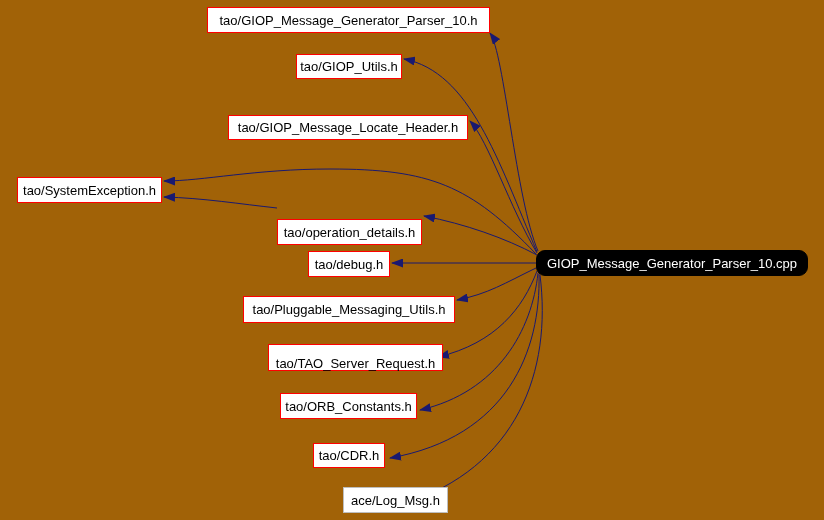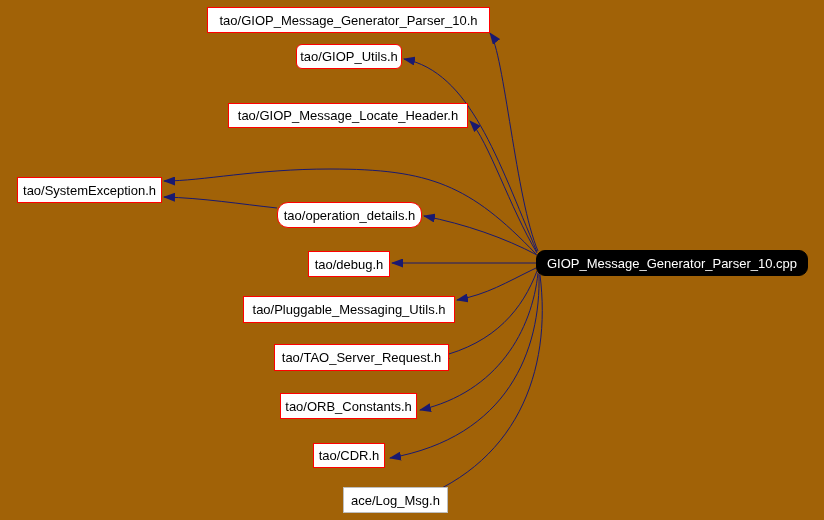--- a/index.html
+++ b/index.html
@@ -52,39 +52,39 @@
         <path d="M537,271 C523,308 496,343 438,357" fill="none" stroke="#191970" stroke-width="1" marker-end="url(#arrowhead)"></path>
         <path d="M538,273 C532,330 498,392 420,410" fill="none" stroke="#191970" stroke-width="1" marker-end="url(#arrowhead)"></path>
         <path d="M539,274 C541,350 508,437 390,458" fill="none" stroke="#191970" stroke-width="1" marker-end="url(#arrowhead)"></path>
         <path d="M540,275 C552,370 518,468 403,504" fill="none" stroke="#191970" stroke-width="1" marker-end="url(#arrowhead)"></path>
       </g>
   </svg>
   <div id="node-layer">
       <div class="node clickable" style="left: 207px; top: 7px; width: 283px; height: 26px;">
         <span>tao/GIOP_Message_Generator_Parser_10.h</span>
       </div>
-      <div class="node clickable" style="left: 296px; top: 44px; width: 106px; height: 25px; border-radius: 6px;">
+      <div class="node clickable" style="left: 296px; top: 54px; width: 106px; height: 25px;">
         <span>tao/GIOP_Utils.h</span>
       </div>
-      <div class="node clickable" style="left: 228px; top: 103px; width: 240px; height: 25px; align-items: center;">
+      <div class="node clickable" style="left: 228px; top: 115px; width: 240px; height: 25px; align-items: center;">
         <span>tao/GIOP_Message_Locate_Header.h</span>
       </div>
       <div class="node clickable" style="left: 17px; top: 177px; width: 145px; height: 26px;">
         <span>tao/SystemException.h</span>
       </div>
-      <div class="node clickable" style="left: 277px; top: 202px; width: 145px; height: 26px; border-radius: 11px;">
+      <div class="node clickable" style="left: 277px; top: 219px; width: 145px; height: 26px;">
         <span>tao/operation_details.h</span>
       </div>
       <div class="node clickable" style="left: 308px; top: 251px; width: 82px; height: 26px;">
         <span>tao/debug.h</span>
       </div>
       <div class="node clickable" style="left: 243px; top: 296px; width: 212px; height: 27px;">
         <span>tao/Pluggable_Messaging_Utils.h</span>
       </div>
-      <div class="node clickable" style="left: 274px; top: 344px; width: 175px; height: 27px;">
+      <div class="node clickable" style="left: 268px; top: 344px; width: 175px; height: 27px; align-items: flex-end;">
         <span>tao/TAO_Server_Request.h</span>
       </div>
       <div class="node clickable" style="left: 280px; top: 393px; width: 137px; height: 26px;">
         <span>tao/ORB_Constants.h</span>
       </div>
       <div class="node clickable" style="left: 313px; top: 443px; width: 72px; height: 25px;">
         <span>tao/CDR.h</span>
       </div>
       <div class="node external" style="left: 296px; top: 487px; width: 105px; height: 26px; margin-left: 47px;">
         <span>ace/Log_Msg.h</span>

